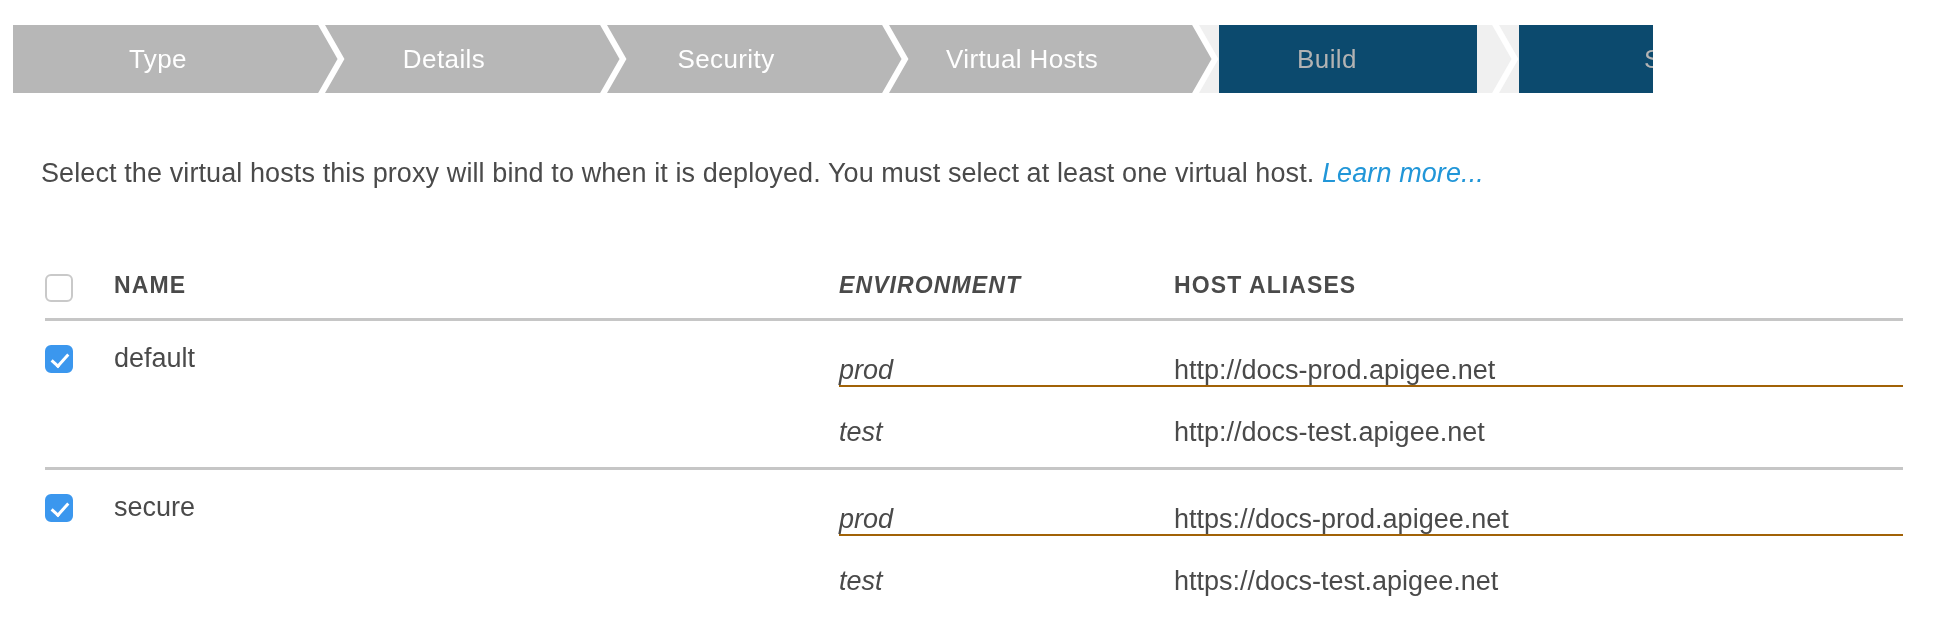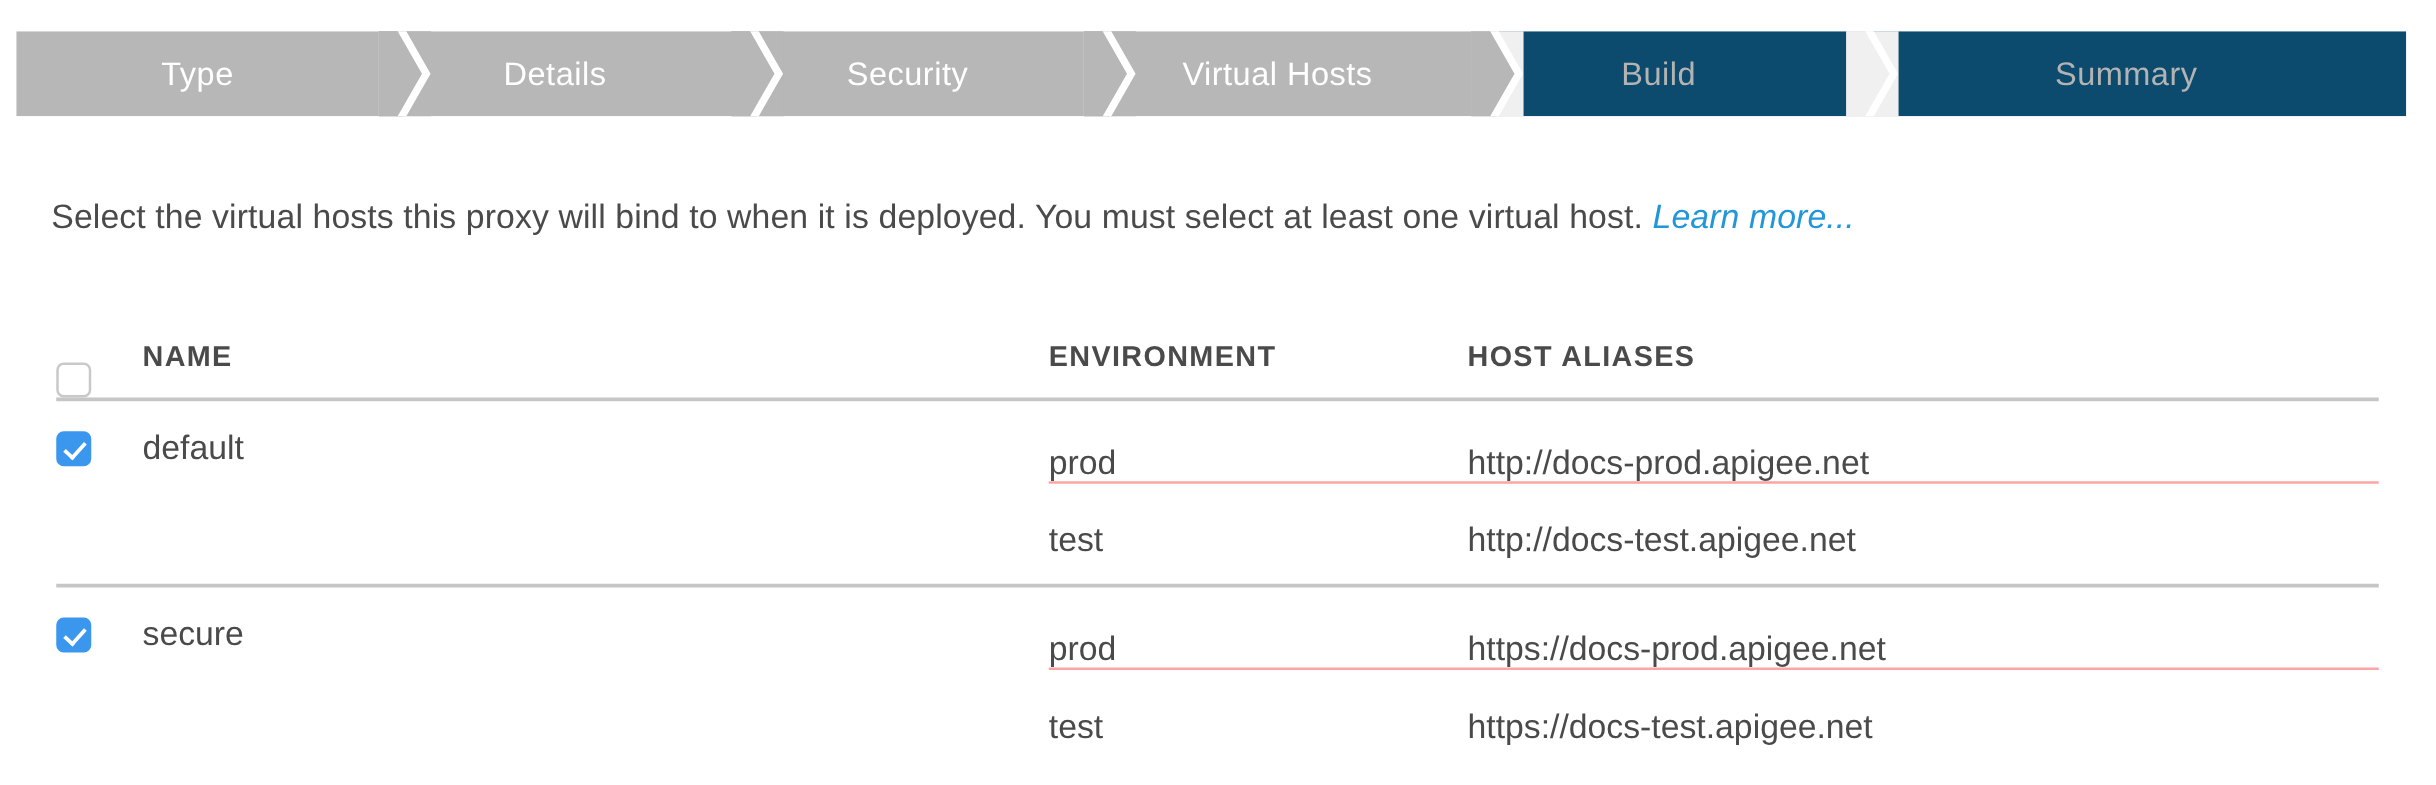--- a/index.html
+++ b/index.html
@@ -12,21 +12,21 @@
     height: 628px;
     font-family: "Liberation Sans", sans-serif;
     overflow: hidden;
   }
 
   
   .wizard {
     position: absolute;
     left: 13px;
     top: 25px;
-    width: 1912px;
+    width: 1640px;
     height: 68px;
     display: flex;
     overflow: hidden;
   }
   .step {
     position: relative;
     height: 68px;
     display: flex;
     align-items: center;
     justify-content: center;
@@ -77,21 +77,21 @@
   .vh-table {
     position: absolute;
     left: 45px;
     top: 272px;
     width: 1858px;
     font-size: 0;
   }
 
   .tbl-row {
     display: flex;
-    align-items: flex-end;
+    align-items: flex-start;
     width: 100%;
   }
 
   .col-check {
     width: 69px;
     flex: 0 0 69px;
     display: flex;
     align-items: flex-start;
     justify-content: flex-start;
     padding-top: 2px;
@@ -100,20 +100,21 @@
     width: 725px;
     flex: 0 0 725px;
   }
   .col-envhost {
     flex: 1 1 auto;
     min-width: 0;
   }
   .col-env {
     width: 335px;
     flex: 0 0 335px;
+    font-style: italic;
   }
   .col-host {
     flex: 1 1 auto;
     min-width: 0;
   }
 
   .th {
     font-size: 23px;
     font-weight: 700;
     color: #4a4a4a;
@@ -133,21 +134,21 @@
     color: #4a4a4a;
     line-height: 30px;
   }
 
   .sub-row {
     display: flex;
     align-items: flex-end;
     height: 60px;
   }
   .sub-row + .sub-row {
-    border-top: 2px solid #fca5a5;
+    border-top: 2px solid #a16207;
   }
 
   
   .group-divider {
     height: 3px;
     background: #c6c6c6;
     width: 100%;
   }
   .header-divider {
     height: 3px;

